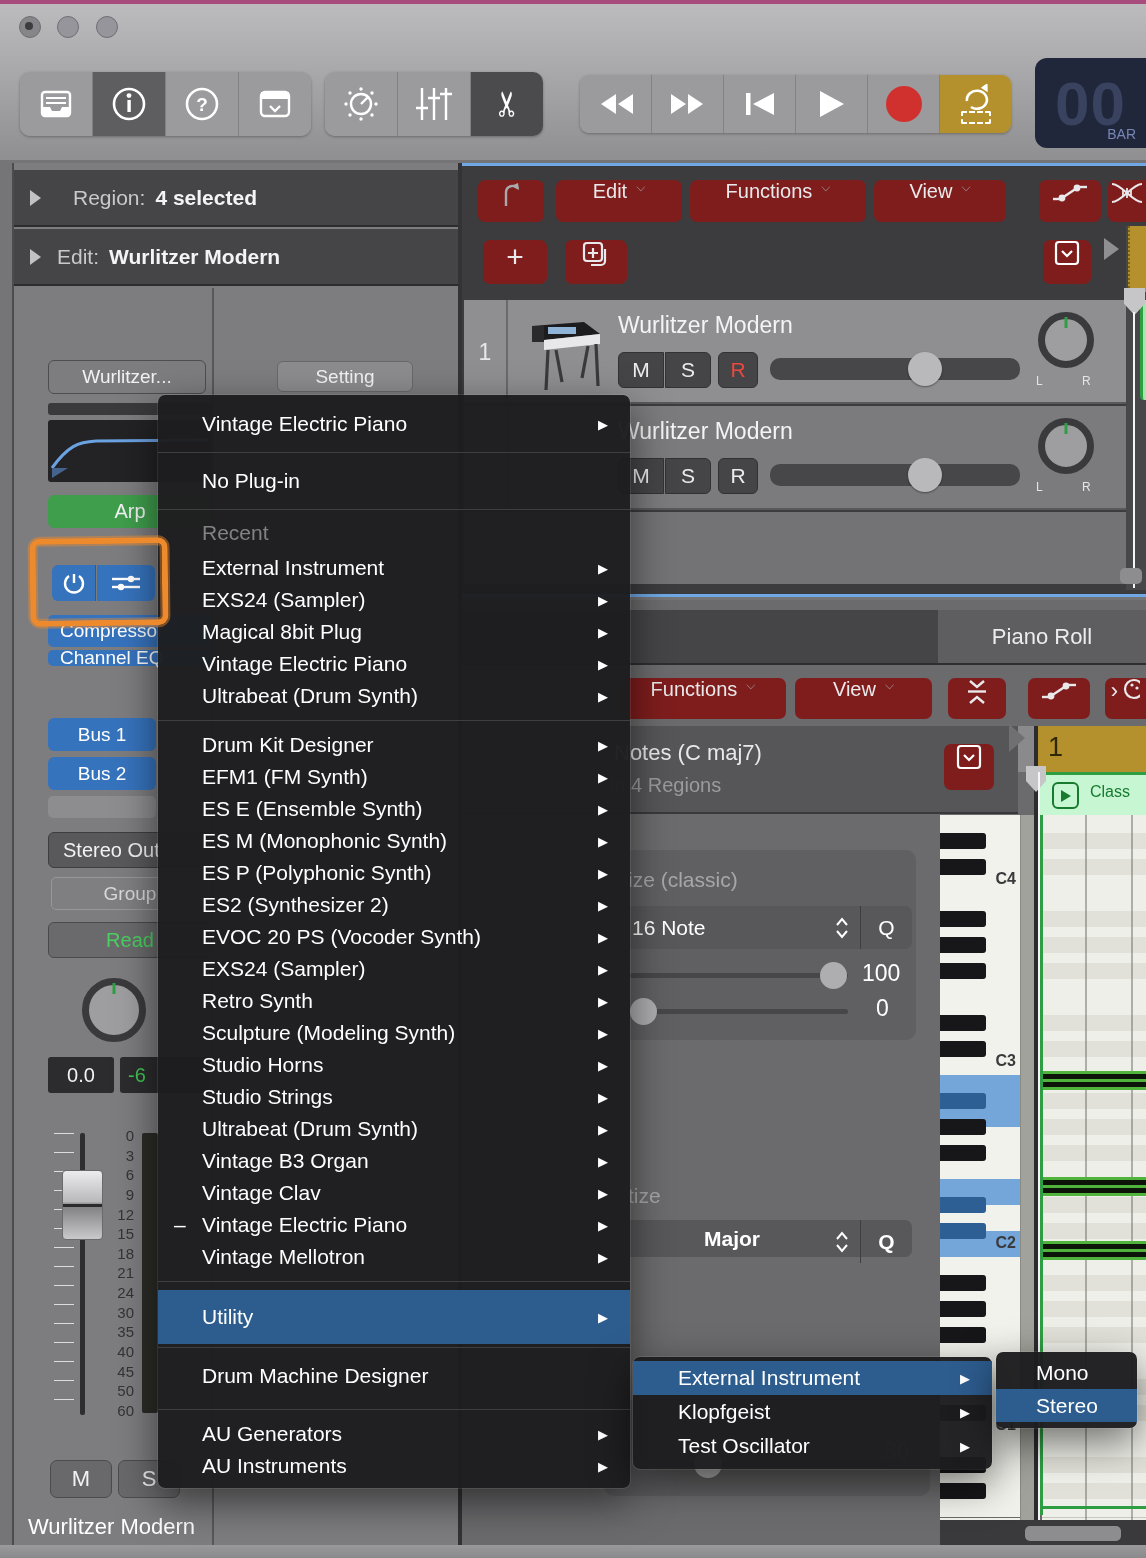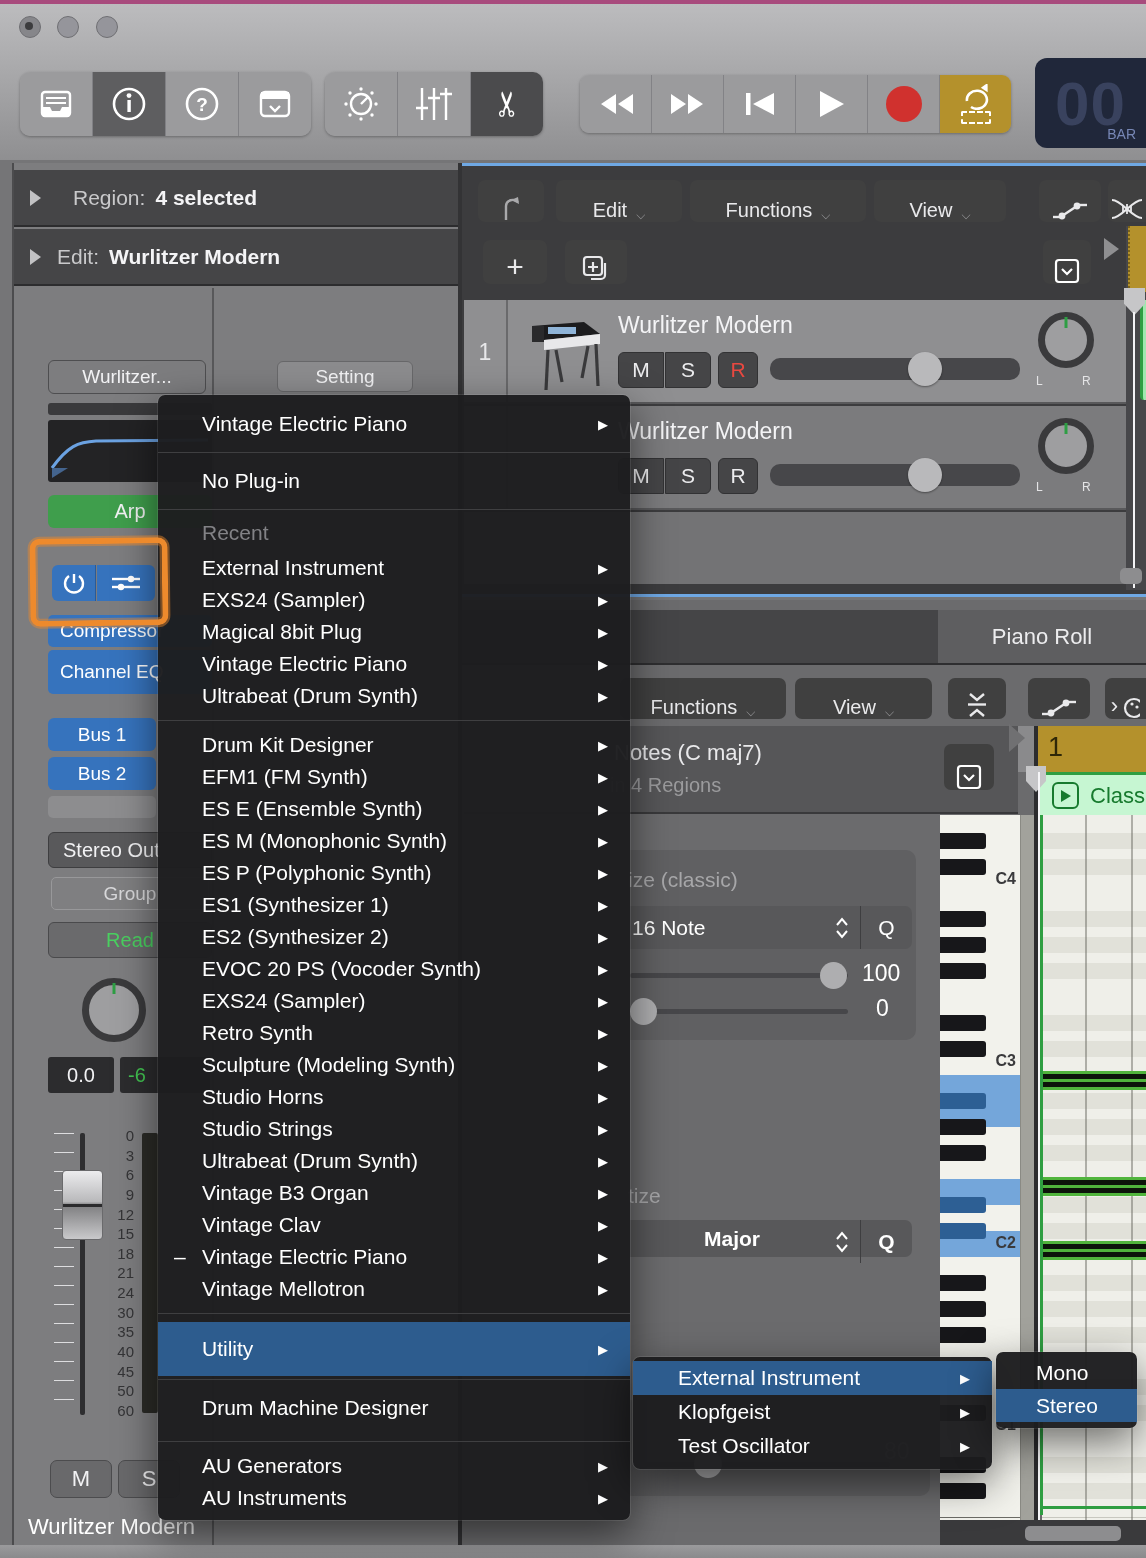--- a/index.html
+++ b/index.html
@@ -26,21 +26,21 @@
   .insp-hdr{background:#454547;border-bottom:2px solid #2c2c2e;color:#c9c9cb;font-size:21px;}
   .insp-hdr b{color:#f4f4f6;margin-left:10px;font-weight:bold;}
   .disc{width:0;height:0;border-top:8px solid transparent;border-bottom:8px solid transparent;border-left:11px solid #c2c2c4;}
   .chbtn{border-radius:6px;font-size:19px;color:#f2f2f4;display:flex;align-items:center;justify-content:center;}
   .bluebtn{background:#3673bd;color:#fff;}
   .graypill{background:#8d8d8f;border-radius:5px;}
   .scale-col{display:flex;flex-direction:column;justify-content:space-between;align-items:flex-end;color:#343436;font-size:15px;}
   .fadercap{background:linear-gradient(#ececee,#b9b9bb 45%,#7e7e80 50%,#c9c9cb);border-radius:4px;border:1px solid #6a6a6c;}
 
   
-  .dbtn{background:#404040;border-radius:7px;color:#e9e9eb;font-size:20px;display:flex;align-items:flex-end;justify-content:center;gap:9px;}
+  .dbtn{background:#7f1d1d;border-radius:7px;color:#e9e9eb;font-size:20px;display:flex;align-items:flex-start;justify-content:center;gap:9px;}
   .dbtn .chev{color:#9f9fa1;font-size:12px;}
 
   
   .trkrow{border-bottom:2px solid #59595b;}
   .msr{background:#454547;border:1px solid #323234;color:#ececee;font-size:21px;display:flex;align-items:center;justify-content:center;}
   .vslider{background:#47474a;border-radius:10px;}
   .sthumb{background:#b9b9bb;border-radius:50%;box-shadow:0 1px 2px rgba(0,0,0,.4);}
   .knob{border-radius:50%;background:#9e9ea0;border:7px solid #3a3a3c;position:relative;}
   .knob::after{content:"";position:absolute;left:50%;top:-2px;transform:translateX(-50%);width:3px;height:11px;background:#2e9e44;}
 
@@ -235,21 +235,21 @@
         <g stroke="#fff" stroke-width="2.4">
           <line x1="1" y1="6" x2="29" y2="6"></line>
           <line x1="1" y1="14" x2="29" y2="14"></line>
         </g>
         <circle cx="20" cy="6" r="3.2" fill="#fff"></circle>
         <circle cx="10" cy="14" r="3.2" fill="#fff"></circle>
       </svg>
   </div>
 
   <div class="chbtn bluebtn abs" style="left:48px;top:615px;width:164px;height:32px;border-radius:5px;justify-content:flex-start;padding-left:12px;">Compressor</div>
-  <div class="chbtn bluebtn abs" style="left:48px;top:650px;width:164px;height:44px;border-radius:5px;justify-content:flex-start;padding-left:12px;">Channel EQ</div>
+  <div class="chbtn bluebtn abs" style="left:48px;top:650px;width:164px;height:16px;border-radius:5px;justify-content:flex-start;padding-left:12px;">Channel EQ</div>
   <div class="chbtn bluebtn abs" style="left:48px;top:718px;width:108px;height:33px;border-radius:6px;">Bus 1</div>
   <div class="chbtn bluebtn abs" style="left:48px;top:757px;width:108px;height:33px;border-radius:6px;">Bus 2</div>
   <div class="graypill abs" style="left:48px;top:796px;width:108px;height:22px;"></div>
 
   <div class="chbtn abs" style="left:48px;top:832px;width:164px;height:36px;background:#59595b;border:1px solid #3e3e40;font-size:20px;justify-content:flex-start;padding-left:14px;">Stereo Out</div>
   <div class="chbtn abs" style="left:51px;top:877px;width:158px;height:33px;background:#7f7f81;border:1px solid #98989a;color:#d8d8da;border-radius:5px;">Group</div>
   <div class="chbtn abs" style="left:48px;top:922px;width:164px;height:36px;background:#6a6a6c;border:1px solid #4a4a4c;color:#4ad060;font-size:20px;">Read</div>
 
   <div class="knob abs" style="left:82px;top:978px;width:64px;height:64px;"></div>
   <div class="chbtn abs" style="left:48px;top:1057px;width:66px;height:36px;background:#2c2c2e;font-size:20px;border-radius:3px;">0.0</div>
@@ -438,21 +438,21 @@
 
   <div class="abs" style="left:1018px;top:726px;width:128px;height:46px;background:#8a8a8c;"></div>
   <div class="abs" style="left:1038px;top:726px;width:108px;height:46px;background:#b4912c;">
     <div class="abs" style="left:10px;top:6px;color:#2e2708;font-size:27px;">1</div>
   </div>
   <div class="abs" style="left:1009px;top:724px;width:0;height:0;border-top:14px solid transparent;border-bottom:14px solid transparent;border-left:16px solid #707072;"></div>
   <div class="abs" style="left:1040px;top:772px;width:106px;height:43px;background:#c6f6d2;border-top:3px solid #2f9e42;">
     <div class="abs ctr" style="left:12px;top:7px;width:27px;height:27px;border:2.5px solid #177a2e;border-radius:6px;">
       <div style="width:0;height:0;border-top:6px solid transparent;border-bottom:6px solid transparent;border-left:10px solid #177a2e;"></div>
     </div>
-    <div class="abs" style="left:50px;top:8px;color:#177a2e;font-size:22px;">Class</div>
+    <div class="abs" style="left:50px;top:8px;color:#177a2e;font-size:16px;">Class</div>
   </div>
   <div class="abs" style="left:1026px;top:766px;width:20px;height:26px;background:#c6c6c8;clip-path:polygon(0 0,100% 0,100% 58%,50% 100%,0 58%);z-index:3;"></div>
 
   <div class="qpanel abs" style="left:604px;top:850px;width:312px;height:190px;"></div>
   <div class="abs" style="left:628px;top:868px;color:#a7a7a9;font-size:21px;">ize (classic)</div>
   <div class="qrow abs" style="left:612px;top:906px;width:300px;height:43px;">
     <span style="margin-left:20px;">16 Note</span>
     <svg class="abs" style="left:222px;top:10px;" width="16" height="24" viewBox="0 0 16 24">
         <path d="M3 9 l5 -6 l5 6 M3 15 l5 6 l5 -6" fill="none" stroke="#fff" stroke-width="2"></path>
       </svg>
@@ -637,23 +637,20 @@
       <div class="mi has-sub">
         <span>ES E  (Ensemble Synth)</span>
       </div>
       <div class="mi has-sub">
         <span>ES M  (Monophonic Synth)</span>
       </div>
       <div class="mi has-sub">
         <span>ES P  (Polyphonic Synth)</span>
       </div>
       <div class="mi has-sub">
-        <span>ES1  (Synthesizer 1)</span>
-      </div>
-      <div class="mi has-sub">
         <span>ES2  (Synthesizer 2)</span>
       </div>
       <div class="mi has-sub">
         <span>EVOC 20 PS  (Vocoder Synth)</span>
       </div>
       <div class="mi has-sub">
         <span>EXS24  (Sampler)</span>
       </div>
       <div class="mi has-sub">
         <span>Retro Synth</span>

